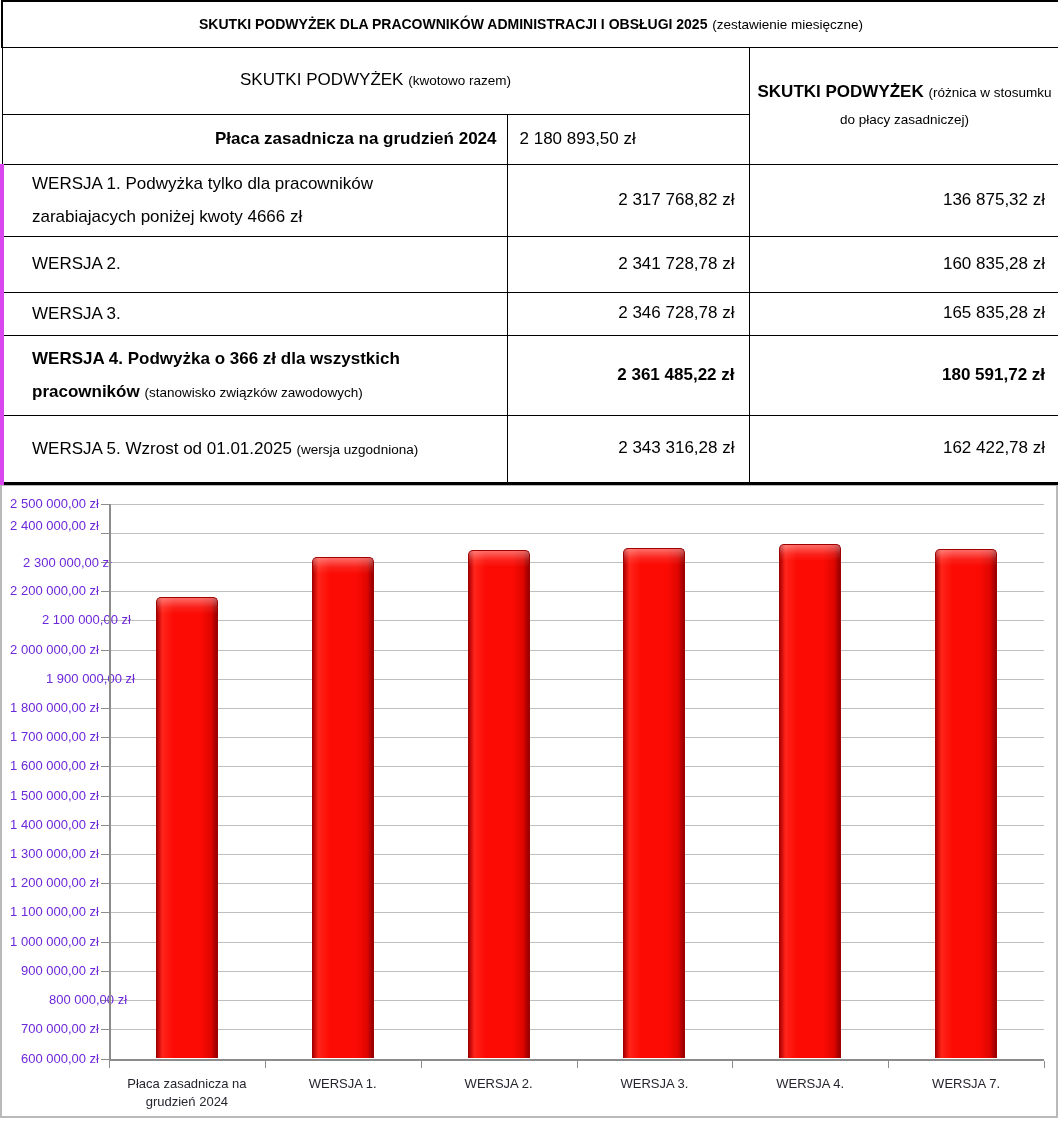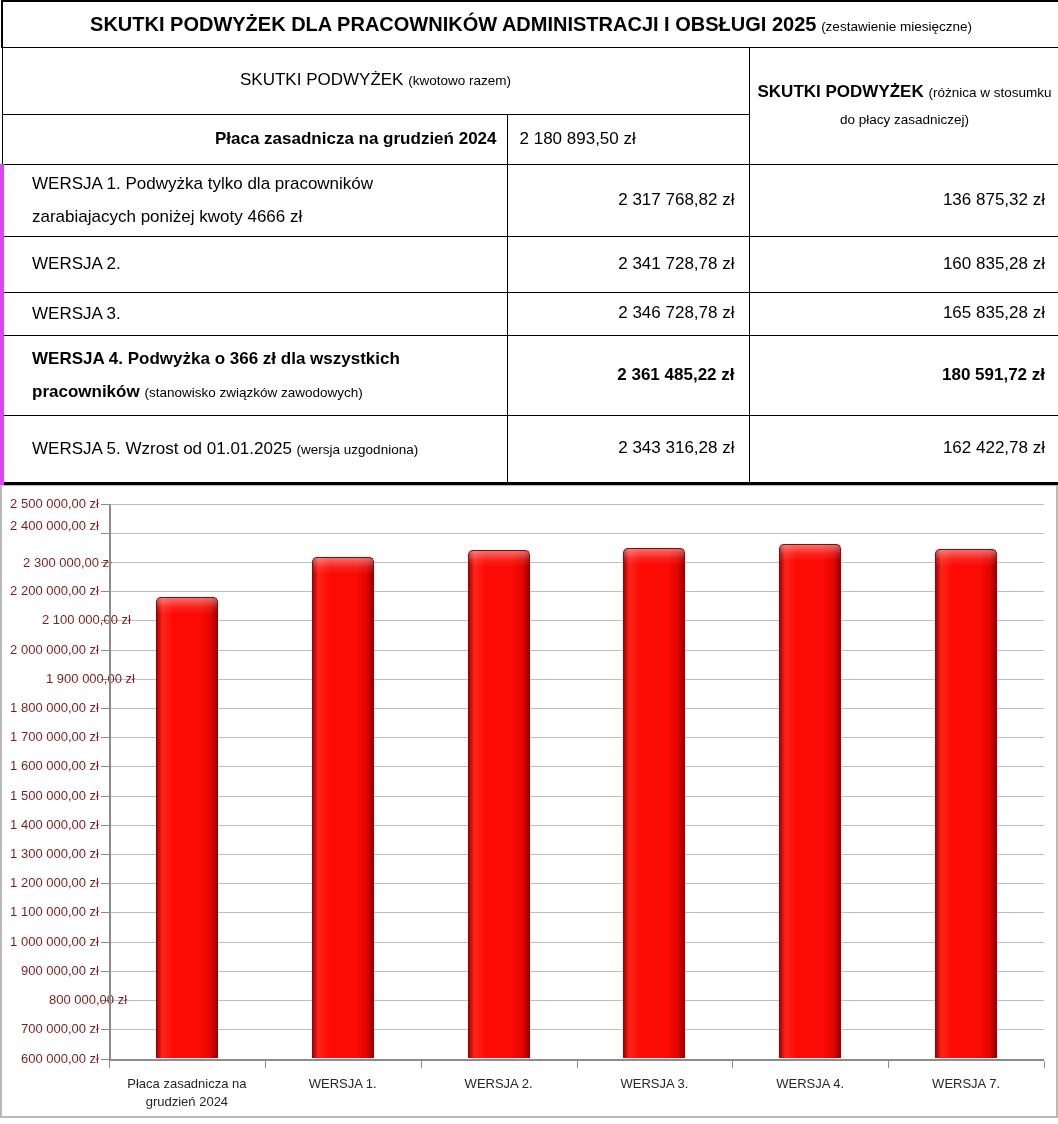--- a/index.html
+++ b/index.html
@@ -8,21 +8,21 @@
   .page { width:1058px; height:1124px; background:#fff; position:relative; overflow:hidden; }
 
   
   table.skutki { width:1058px; border-collapse:collapse; table-layout:fixed; }
   table.skutki td {
     border:1px solid #000; vertical-align:middle;
     font-size:17px; line-height:1.55; background:#fff;
   }
   col.c1 { width:505px; } col.c2 { width:242px; } col.c3 { width:311px; }
   tr.r-title td { border:2px solid #000; border-bottom:1px solid #000; height:46px; text-align:center; }
-  .title-main { font-weight:bold; font-size:20px; }
+  .title-main { font-weight:bold; font-size:14px; }
   .small { font-size:13.5px; font-weight:normal; }
   tr.r-head td { height:67px; text-align:center; }
   td.head-left { border-left:2px solid #000; font-weight:normal; }
   td.head-right { border-right:2px solid #000; text-align:center; line-height:2.0; padding:0 8px;margin-left:11px; }
   td.head-right .hr-main { font-weight:bold; }
   tr.r-base td { height:50px; }
   td.base-label { font-weight:bold; text-align:right; padding-right:10px; border-left:2px solid #000; }
   td.base-value { text-align:left; padding-left:12px; }
   tr.r-ver td.lbl-cell { text-align:left; padding-left:28px; border-left:4px solid #d946ef; line-height:1.95; }
   tr.r-ver td.val-cell, tr.r-ver td.diff-cell { text-align:right; padding-right:14px; }
@@ -41,21 +41,21 @@
     position:relative; width:1058px; height:633px;
     border:2px solid #b9b9b9; border-top-width:1px; background:#fff;
   }
   .gridline { position:absolute; height:1px; background:#bfbfbf; }
   .y-axis { position:absolute; width:2px; background:#8c8c8c; }
   .x-axis { position:absolute; height:2px; background:#8c8c8c; }
   .ytick { position:absolute; height:1px; width:8px; background:#8c8c8c; }
   .xtick { position:absolute; width:1px; height:7px; background:#8c8c8c; }
   .ylab {
     position:absolute; width:97px; text-align:right; font-size:13px;
-    color:#7f1d1d; height:18px; line-height:18px; white-space:nowrap;
+    color:#6d28d9; height:18px; line-height:18px; white-space:nowrap;
   }
   .xlab {
     position:absolute; width:150px; text-align:center; font-size:13px;
     color:#25252e; line-height:1.45;
   }
   .bar {
     position:absolute; width:62px;
     border:1px solid #a00000; border-bottom:none;
     border-radius:5px 5px 0 0;
     background:

